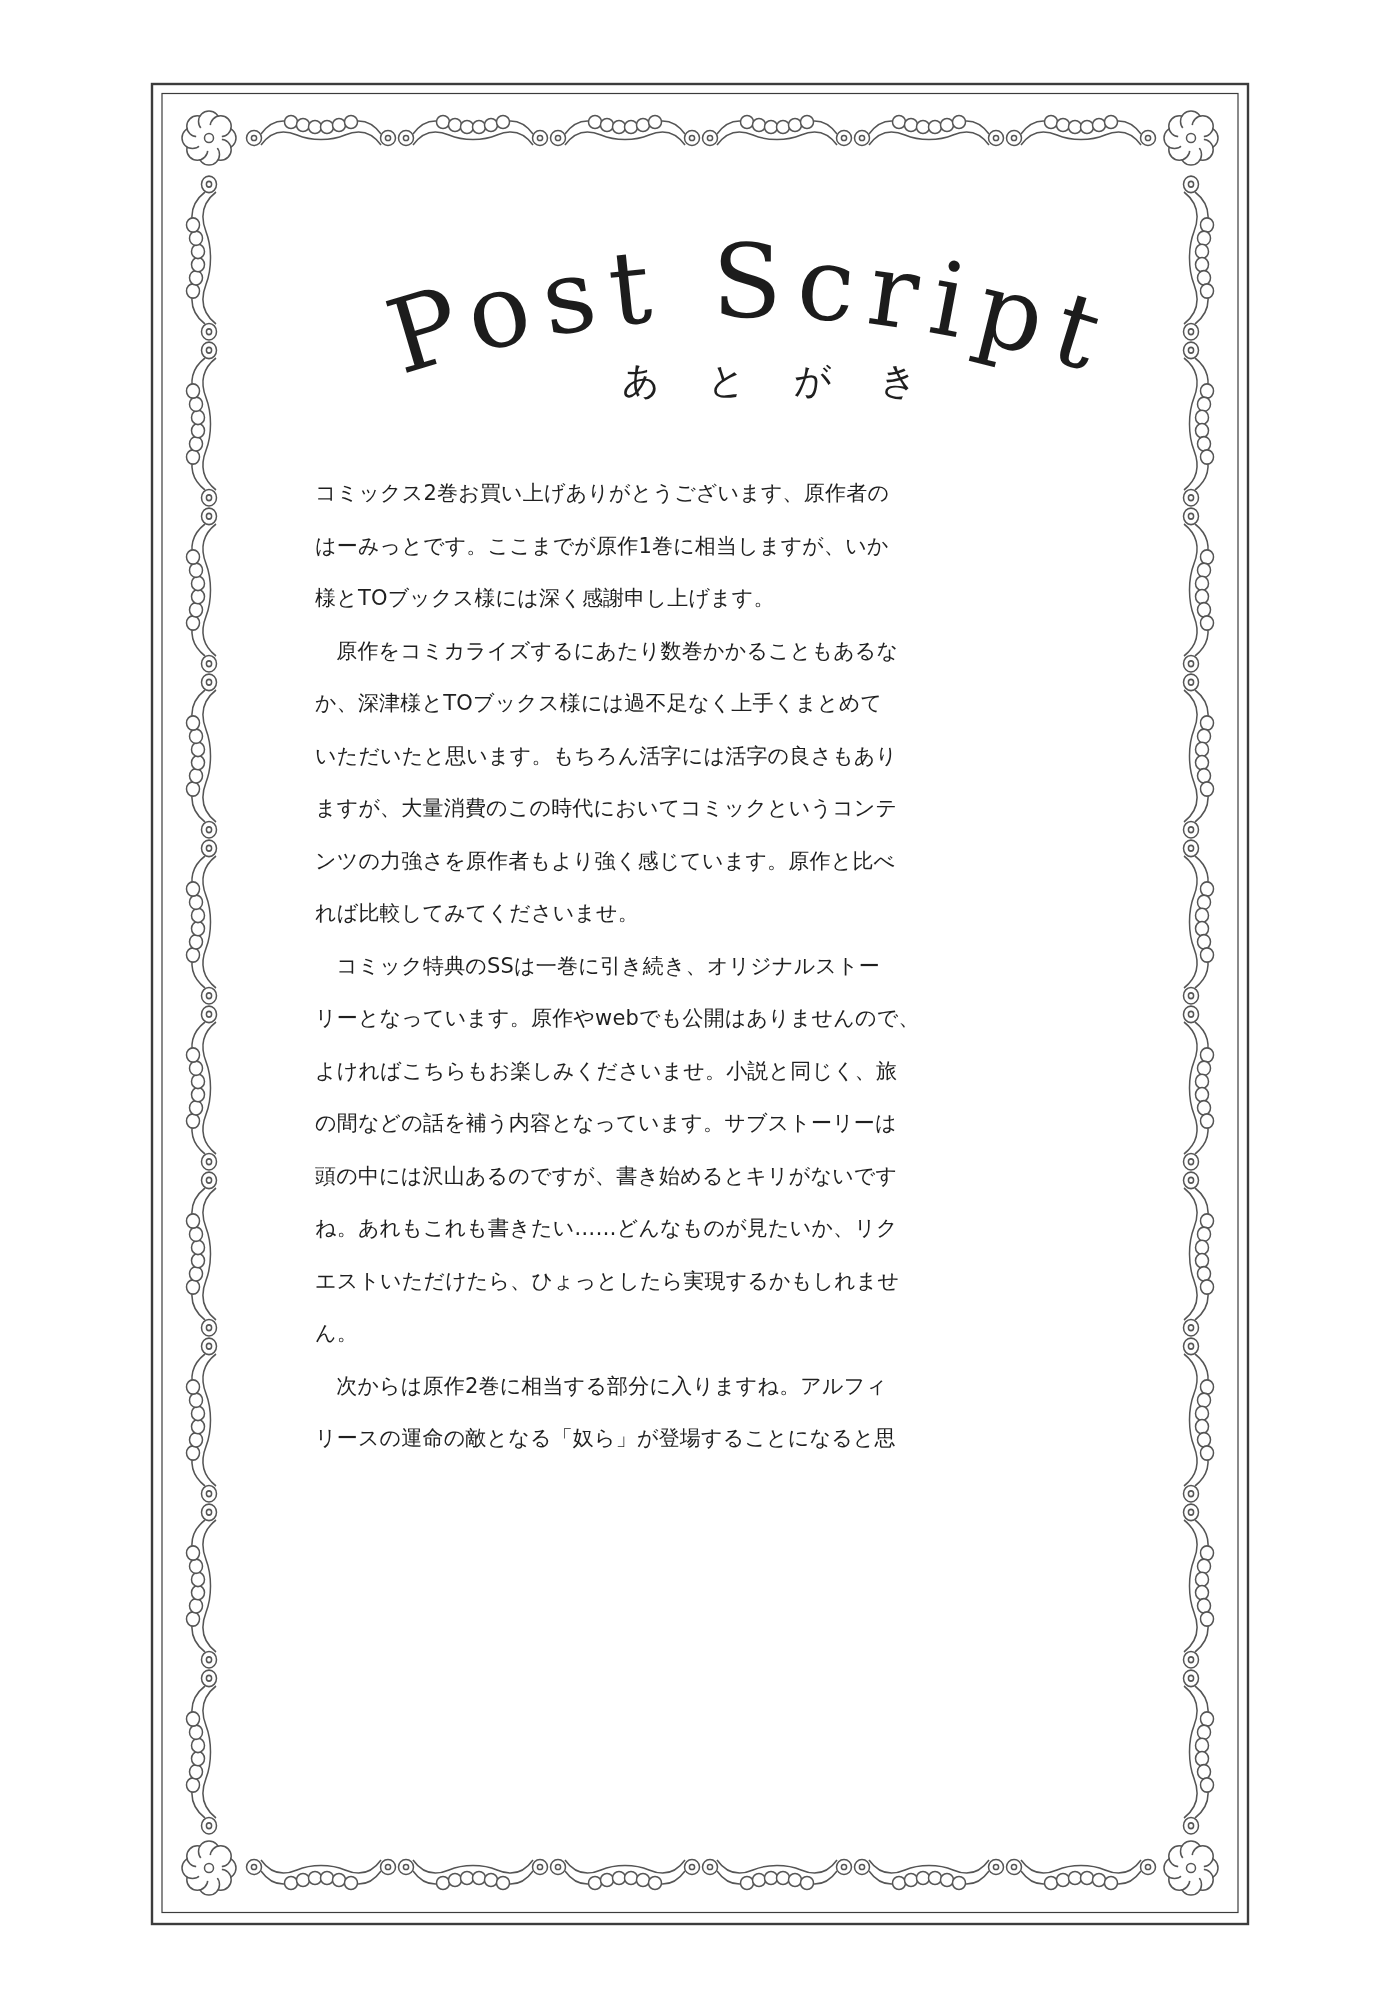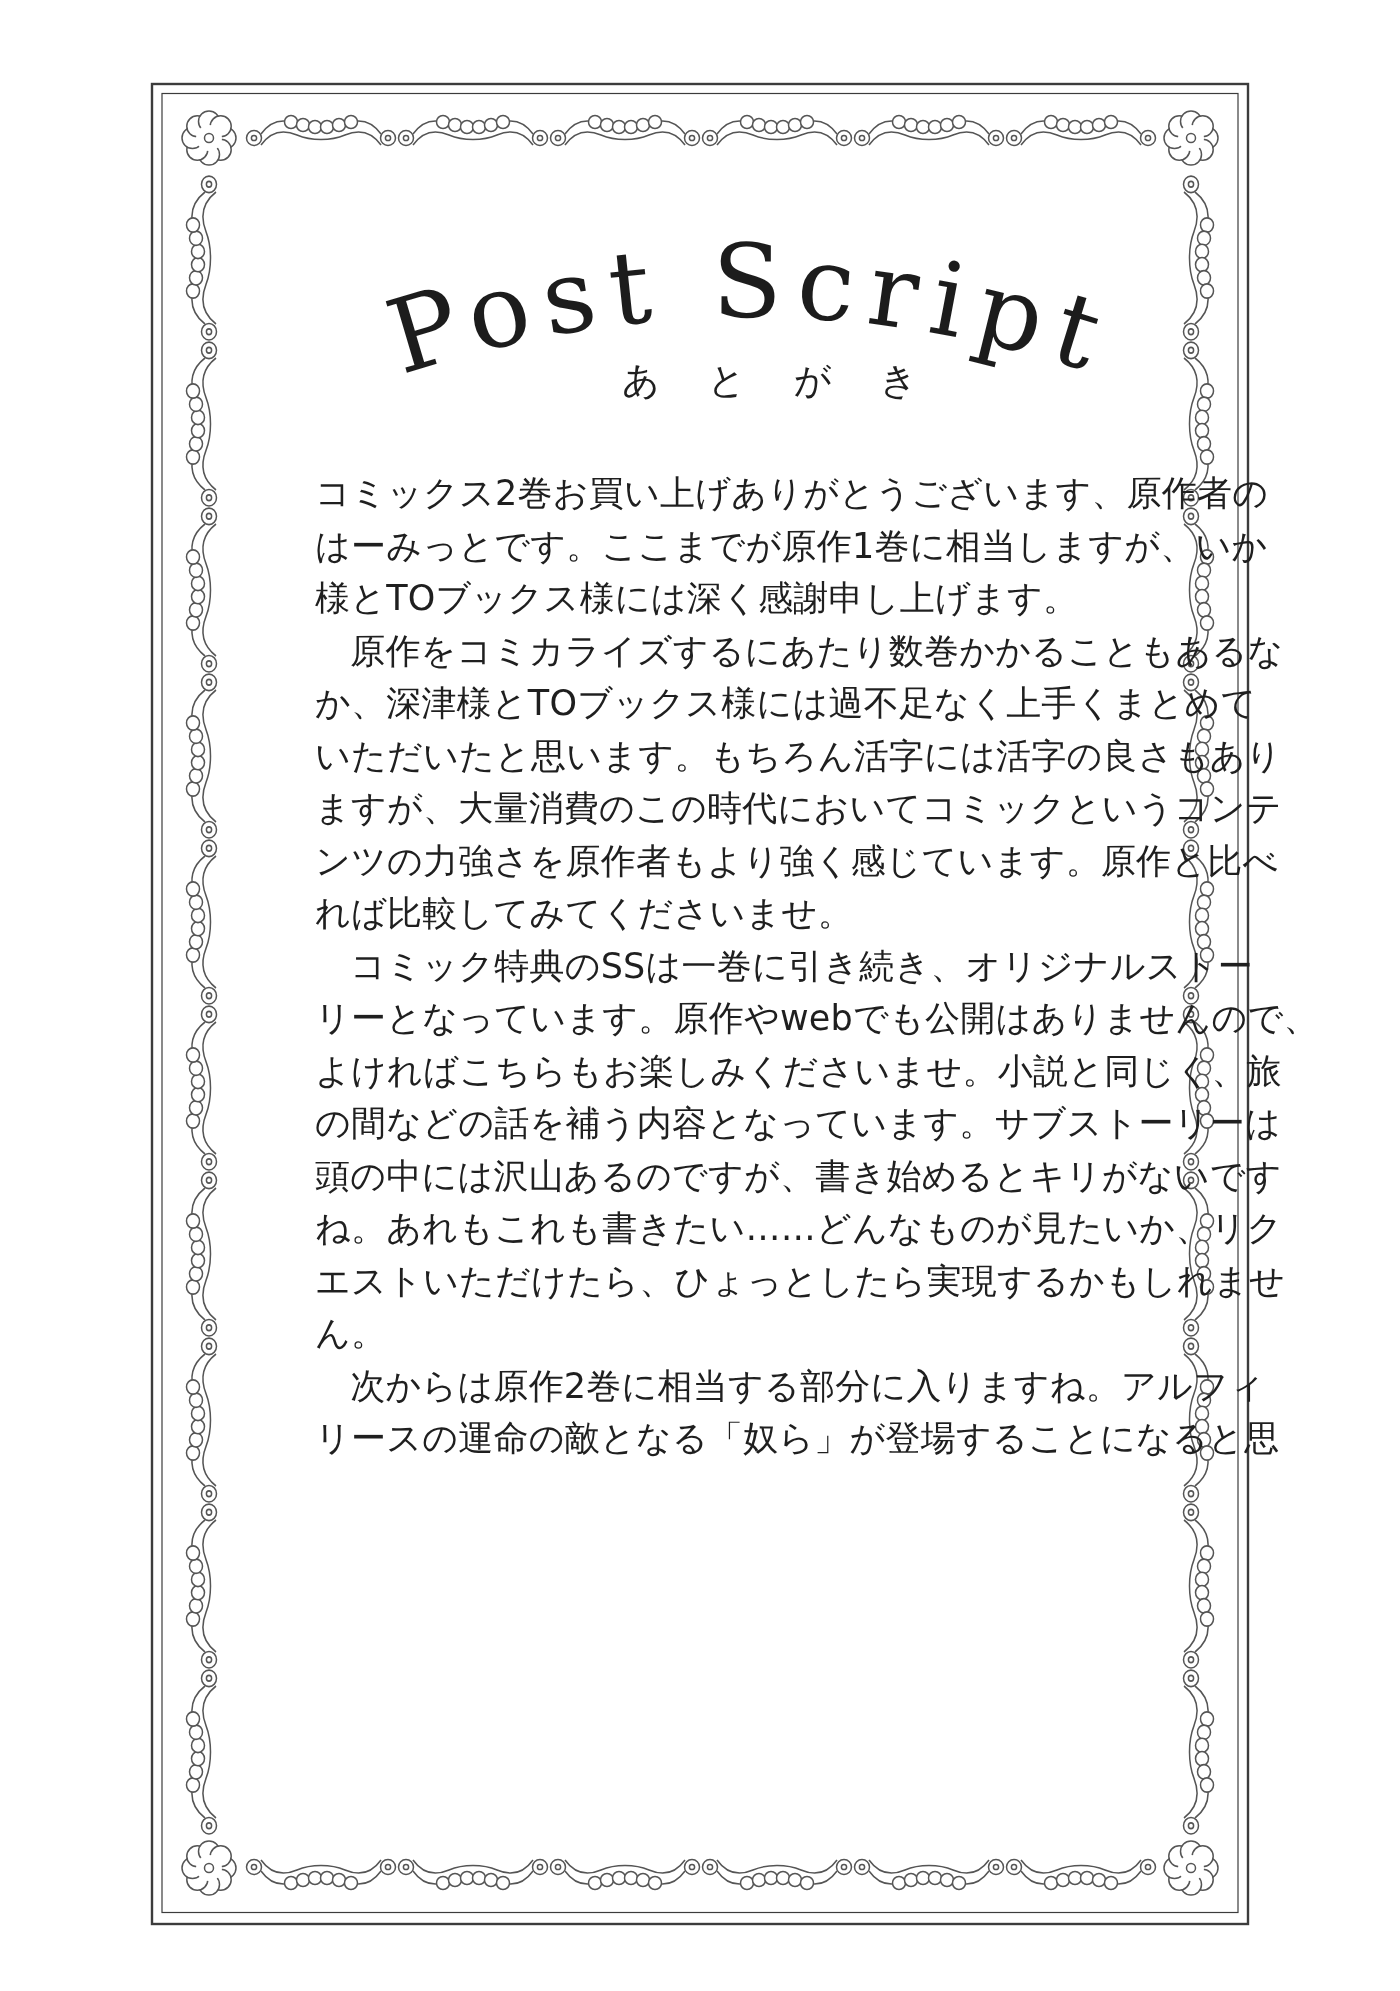--- a/index.html
+++ b/index.html
@@ -21,21 +21,21 @@
     left:622px;top:356px;
     font-size:37px;
     font-weight:400;
     letter-spacing:48px;
     color:var(--ink);
     white-space:nowrap;
   }
   .body-text{
     position:absolute;
     left:315px;top:467px;
-    font-size:35px;
+    font-size:21px;
     line-height:52.5px;
     color:var(--ink);
     letter-spacing:0.2px;
   }
   .body-text .line{white-space:nowrap;height:52.5px;}
 </style>
 </head>
 <body>
 
 <div class="page">

